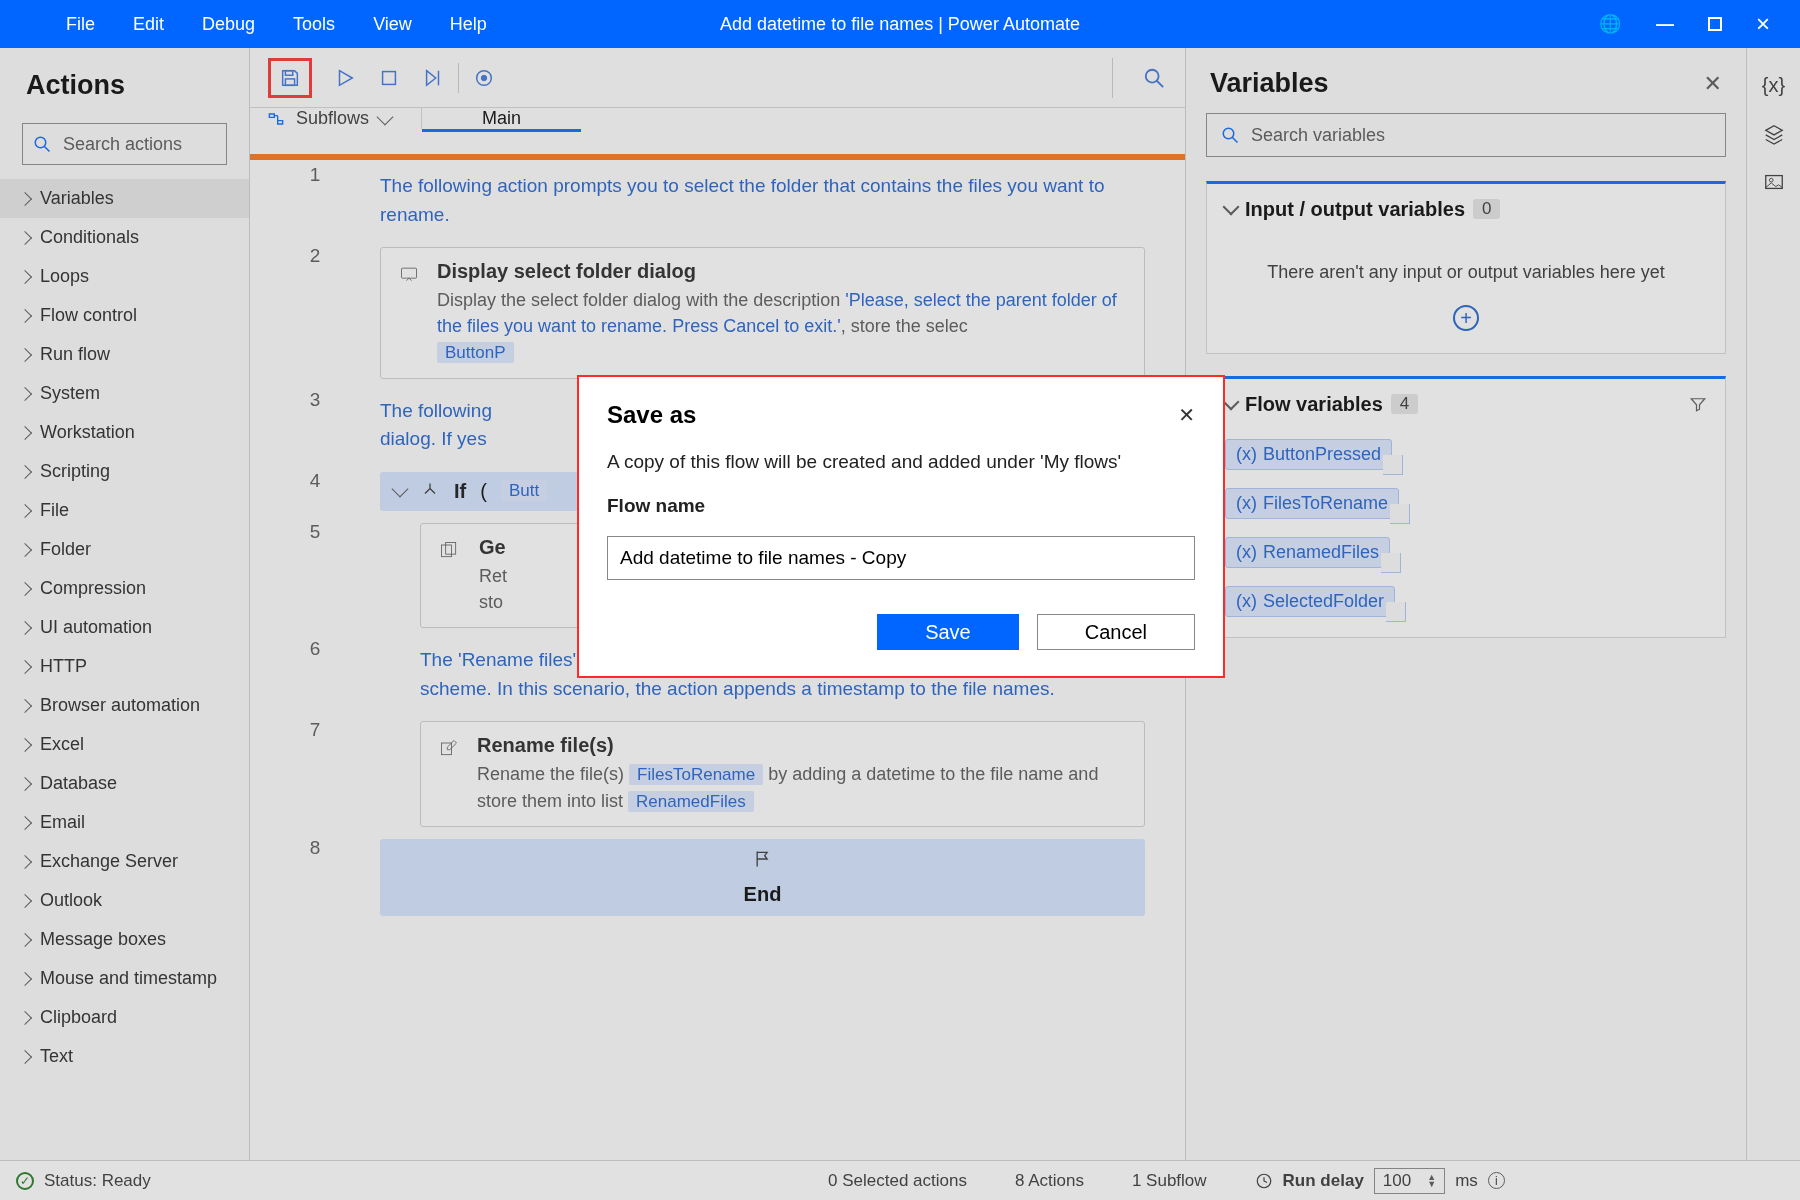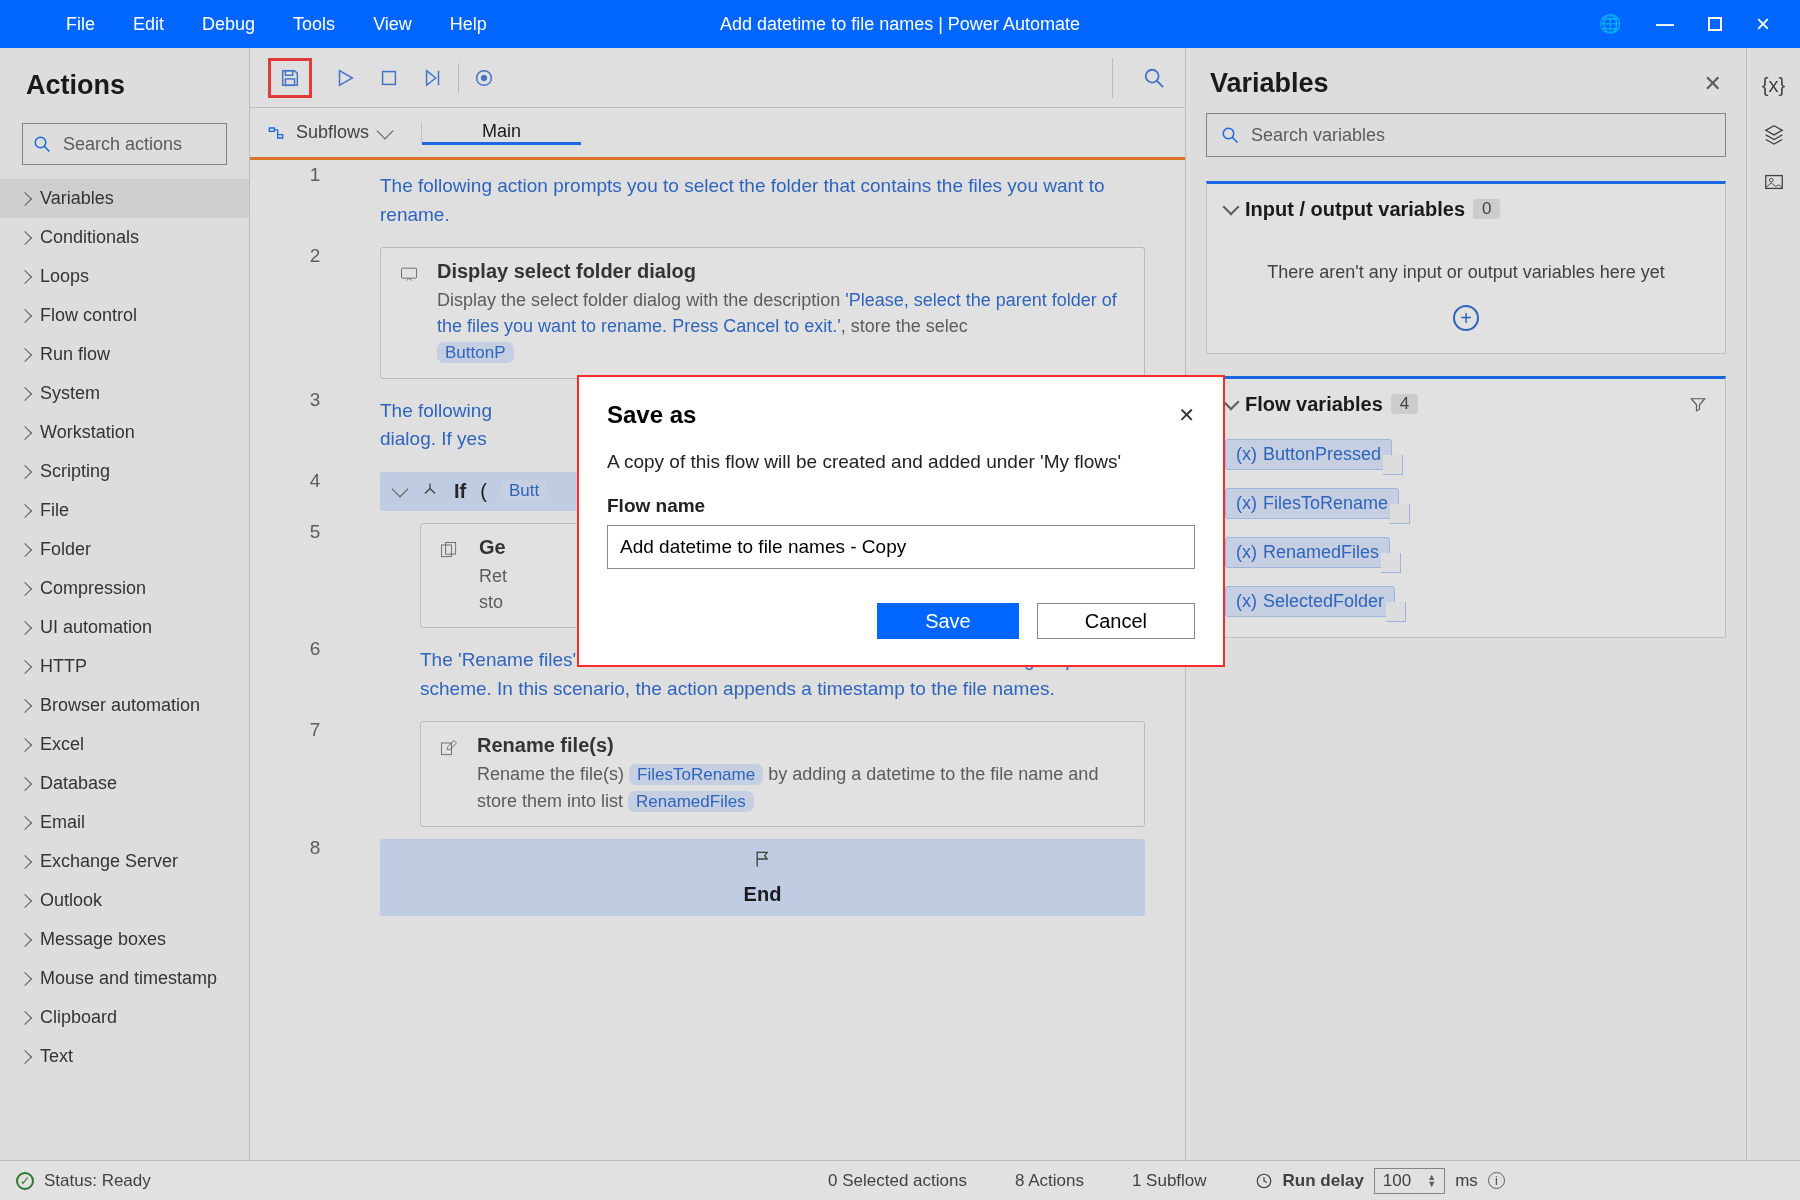--- a/index.html
+++ b/index.html
@@ -29,39 +29,39 @@
 
 
 .editor { flex: 1; display: flex; flex-direction: column; background: #fdfdfd; border-right: 1px solid #d0d0d0; }
 .toolbar { height: 60px; border-bottom: 1px solid #d6d6d6; display: flex; align-items: center; padding-left: 18px; position: relative; }
 .save-box { border: 3px solid #ff2a2a; padding: 6px 8px; display: flex; align-items: center; justify-content: center; }
 .tb-icon { width: 22px; height: 22px; stroke: #3773dc; fill: none; }
 .tb-group { display: flex; gap: 22px; margin-left: 22px; align-items: center; }
 .tb-sep { width: 1px; height: 30px; background: #ccc; margin: 0 14px; }
 .tb-right { position: absolute; right: 20px; border-left: 1px solid #ccc; height: 40px; display: flex; align-items: center; padding-left: 30px; }
 
-.tabs-row { height: 52px; border-bottom: 3px solid #f97316; display: flex; align-items: center; }
+.tabs-row { height: 52px; border-bottom: 6px solid #f97316; display: flex; align-items: flex-start; }
 .subflows-btn { display: flex; align-items: center; gap: 10px; padding: 0 30px 0 16px; border-right: 1px solid #d6d6d6; color: #333; font-size: 18px; }
 .subflows-btn svg { stroke: #0066ff; }
 .chev-down { width: 12px; height: 12px; border-right: 1.5px solid #555; border-bottom: 1.5px solid #555; transform: rotate(45deg); margin-bottom: 4px; display: inline-block; }
 .tab { padding: 0 60px; display: flex; align-items: center; border-bottom: 3px solid #0066ff; color: #000000; font-size: 18px; }
 
 .flow-body { flex: 1; display: flex; overflow: hidden; }
 .steps { flex: 1; padding-right: 40px; }
 .row { display: flex; align-items: flex-start; }
 .lineno { width: 130px; text-align: center; padding-top: 4px; color: #555; font-size: 19px; }
 
 .comment { color: #1a5fd0; font-size: 19px; padding: 12px 0 12px 0; line-height: 1.5; }
 .action-card { border: 1px solid #d0d0d0; background: #fff; border-radius: 3px; padding: 12px 16px; margin: 6px 0; display: flex; gap: 16px; }
 .action-card .icn { width: 26px; padding-top: 4px; color: #555; }
 .action-card .icn svg { width: 24px; height: 20px; stroke: #555; fill: none; }
 .action-card .body .title { font-size: 20px; font-weight: 600; color: #222; margin-bottom: 4px; }
 .action-card .body .desc { font-size: 18px; color: #555; line-height: 1.45; }
 .action-card .body .desc .str { color: #1a5fd0; }
-.tok { background: #dbe8ff; color: #1a5fd0; padding: 1px 8px; border-radius: 7px; font-size: 17px; }
+.tok { background: #dbe8ff; color: #1a5fd0; padding: 1px 8px; border-radius: 2px; font-size: 17px; }
 
 .if-block { background: #d4e5ff; border-radius: 3px; padding: 8px 14px; margin: 6px 0; display: flex; align-items: center; gap: 14px; font-size: 20px; }
 .if-block .kw { font-weight: 600; color: #111; }
 .end-block { background: #d4e5ff; border-radius: 3px; padding: 10px 14px; margin: 6px 0; display: flex; align-items: center; gap: 14px; font-size: 20px; font-weight: 600; flex-direction: column; }
 .nested { margin-left: 40px; }
 
 
 .vars-panel { width: 560px; background: #fafafa; display: flex; flex-direction: column; }
 .vars-panel .header { display: flex; align-items: center; padding: 20px 24px 14px; }
 .vars-panel .header h2 { font-size: 27px; font-weight: 600; flex: 1; }
@@ -87,21 +87,21 @@
 .delay-box { border: 1px solid #888; padding: 2px 8px; display: inline-flex; align-items: center; gap: 16px; }
 .spin { display: flex; flex-direction: column; line-height: 7px; font-size: 9px; color: #555; }
 
 
 .scrim { position: absolute; inset: 48px 0 0 0; background: rgba(120,120,120,0.22); }
 .dialog { position: absolute; left: 577px; top: 375px; width: 648px; background: #fff; border: 2px solid #ff2a2a; padding: 24px 28px 26px; }
 .dialog .dlg-head { display: flex; align-items: center; }
 .dialog h3 { font-size: 24px; font-weight: 600; flex: 1; }
 .dialog .x { font-size: 20px; color: #333; cursor: default; }
 .dialog .sub { font-size: 19px; color: #222; margin: 22px 0 22px; }
-.dialog label { font-size: 19px; font-weight: 600; color: #222; display: block; margin-bottom: 8px; }
+.dialog label { font-size: 19px; font-weight: 600; color: #222; display: block; margin-bottom: 19px; }
 .dialog input { width: 100%; height: 44px; border: 1px solid #888; font-size: 19px; padding: 0 12px; }
 .dialog .btns { display: flex; justify-content: flex-end; gap: 18px; margin-top: 34px; }
 .btn { height: 36px; padding: 0 47px; font-size: 20px; border: 1px solid #888; background: #fff; display: inline-flex; align-items: center; }
 .btn.primary { background: #0066ff; color: #fff; border-color: #0066ff; }
 
 </style>
 </head>
 <body>
 
 <div class="titlebar">

